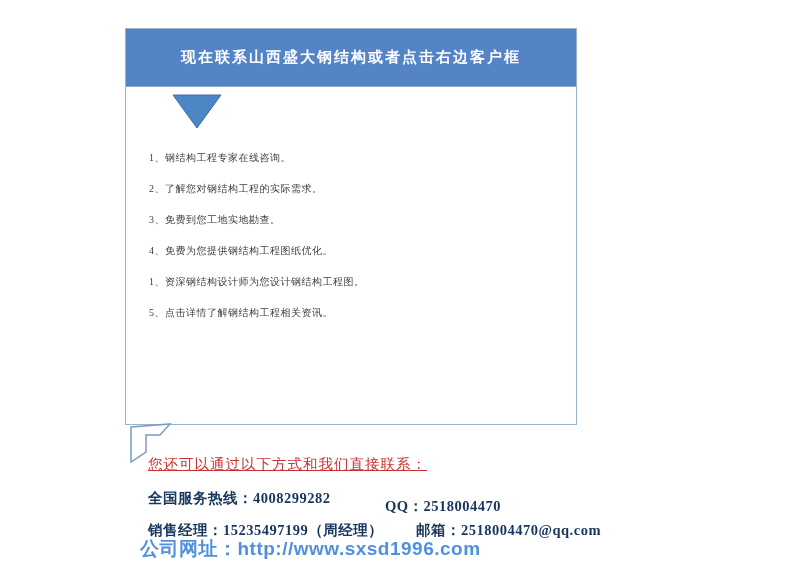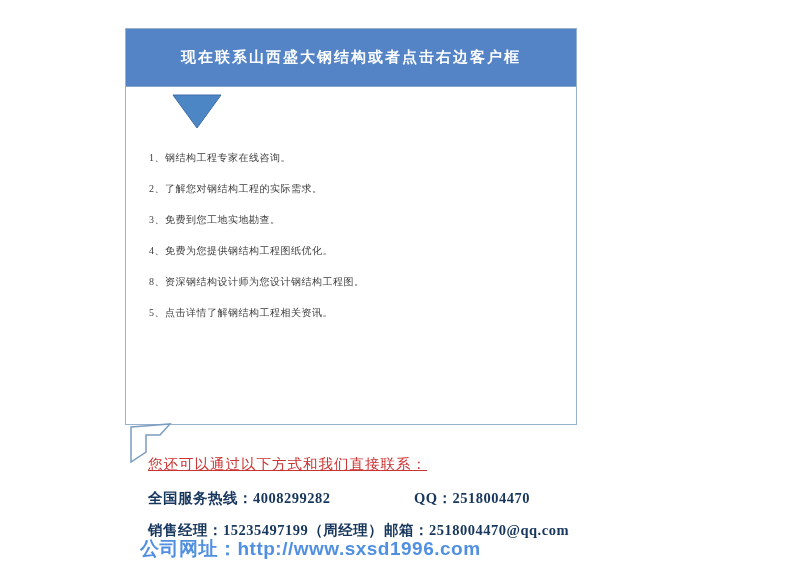--- a/index.html
+++ b/index.html
@@ -89,23 +89,23 @@
     text-decoration: underline;
   }
   .contact-row { position: absolute; white-space: nowrap; }
   .contact-text {
     font-size: 14.5px;
     font-weight: bold;
     color: #17365d;
     letter-spacing: 0.5px;
   }
   .row-hotline { left: 148px; top: 489px; }
-  .row-hotline .col-b { position: absolute; left: 237px; top: 0; margin-left: 29px; }
+  .row-hotline .col-b { position: absolute; left: 237px; top: 8px; }
   .row-manager { left: 148px; top: 521px; }
-  .row-manager .col-b { position: absolute; left: 236px; top: 0; }
+  .row-manager .col-b { position: absolute; left: 268px; top: 0; }
   .row-website {
     position: absolute;
     left: 140px; top: 536px;
     font-family: "Liberation Sans", sans-serif;
     font-size: 19px;
     font-weight: bold;
     color: #5190e0;
     letter-spacing: 0.5px;
     white-space: nowrap;
   }
@@ -124,21 +124,21 @@
       <svg width="50" height="36" viewBox="0 0 50 36" aria-hidden="true">
         <polygon points="1,1 49,1 25,34" fill="#4d86c5" stroke="#3e6da8" stroke-width="1"></polygon>
       </svg>
     </div>
 
     <ul class="steps">
       <li>1、钢结构工程专家在线咨询。</li>
       <li>2、了解您对钢结构工程的实际需求。</li>
       <li>3、免费到您工地实地勘查。</li>
       <li>4、免费为您提供钢结构工程图纸优化。</li>
-      <li>8、资深钢结构设计师为您设计钢结构工程图。</li>
+      <li>1、资深钢结构设计师为您设计钢结构工程图。</li>
       <li>5、点击详情了解钢结构工程相关资讯。</li>
     </ul>
 
 
   </div>
 </div>
 
 <div class="flag-wrap">
   <svg width="44" height="42" viewBox="0 0 44 42" aria-hidden="true">
     <path d="M3,6 L42,3 L32,14 L18,14 L18,31 L3,41 Z" fill="#ffffff" stroke="#7a9cc0" stroke-width="1.5" stroke-linejoin="miter"></path>

